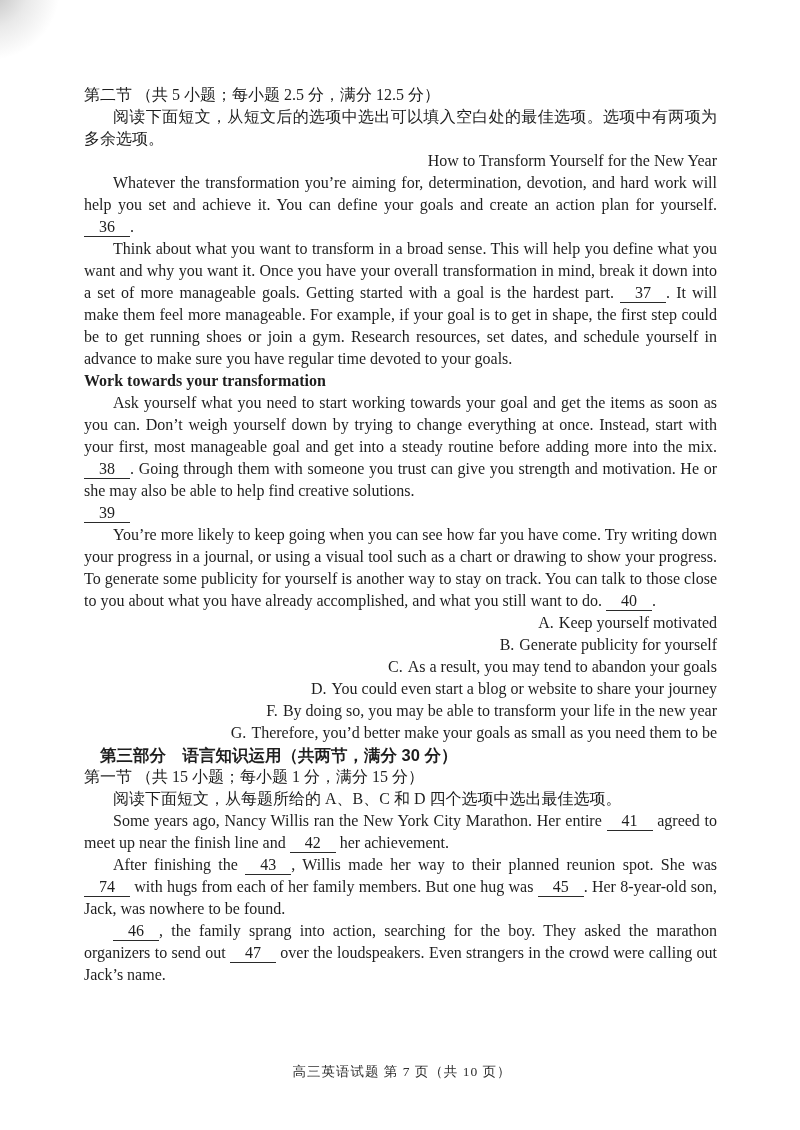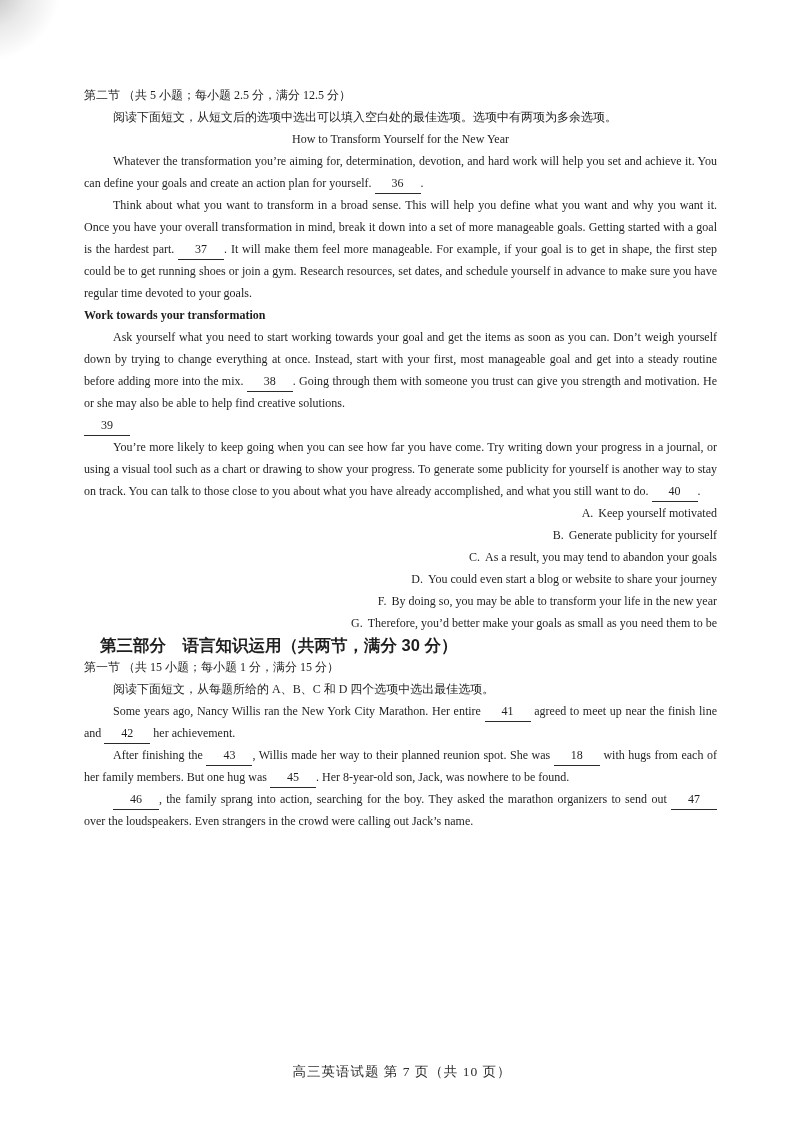--- a/index.html
+++ b/index.html
@@ -14,24 +14,24 @@
     font-size: 16px;
   }
   .content {
     position: absolute;
     left: 84px;
     top: 84px;
     width: 633px;
     line-height: 22px;
     text-align: justify;
   }
-  p, h3, h4 { margin: 0; padding: 0; font-size: 12px; font-family: Liberation Serif, serif; }
+  p, h3, h4 { margin: 0; padding: 0; font-size: 16px; font-family: Liberation Serif, serif; }
   .indent { text-indent: 29px; }
   .passage-title {
-    text-align: center;
+    text-align: right;
     font-weight: normal;
   }
   .subhead { font-weight: bold; text-align: left; }
   .cn-bold { font-weight: bold; font-family: "Liberation Sans", "DejaVu Sans", sans-serif; font-size: 16.5px; margin-left: 16px; }
   .blank {
     display: inline-block;
     text-indent: 0;
     min-width: 22px;
     padding: 0 12px;
     border-bottom: 1.2px solid #2a2a2a;
@@ -82,19 +82,19 @@
       <p class="option"><span class="opt-label">D.</span><span>You could even start a blog or website to share your journey</span></p>
       <p class="option"><span class="opt-label">F.</span><span>By doing so, you may be able to transform your life in the new year</span></p>
       <p class="option"><span class="opt-label">G.</span><span>Therefore, you’d better make your goals as small as you need them to be</span></p>
     </div>
 
     <p class="cn-bold">第三部分　语言知识运用（共两节，满分 30 分）</p>
     <p>第一节 （共 15 小题；每小题 1 分，满分 15 分）</p>
     <p class="indent">阅读下面短文，从每题所给的 A、B、C 和 D 四个选项中选出最佳选项。</p>
 
     <p class="indent">Some years ago, Nancy Willis ran the New York City Marathon. Her entire <span class="blank">41</span> agreed to meet up near the finish line and <span class="blank">42</span> her achievement.</p>
-    <p class="indent">After finishing the <span class="blank">43</span>, Willis made her way to their planned reunion spot. She was <span class="blank">18</span> with hugs from each of her family members. But one hug was <span class="blank">45</span>. Her 8-year-old son, Jack, was nowhere to be found.</p>
+    <p class="indent">After finishing the <span class="blank">43</span>, Willis made her way to their planned reunion spot. She was <span class="blank">74</span> with hugs from each of her family members. But one hug was <span class="blank">45</span>. Her 8-year-old son, Jack, was nowhere to be found.</p>
     <p class="indent"><span class="blank">46</span>, the family sprang into action, searching for the boy. They asked the marathon organizers to send out <span class="blank">47</span> over the loudspeakers. Even strangers in the crowd were calling out Jack’s name.</p>
 
   </div>
 
   <div class="footer">高三英语试题 第 7 页（共 10 页）</div>
 </div>
 
 </body></html>

